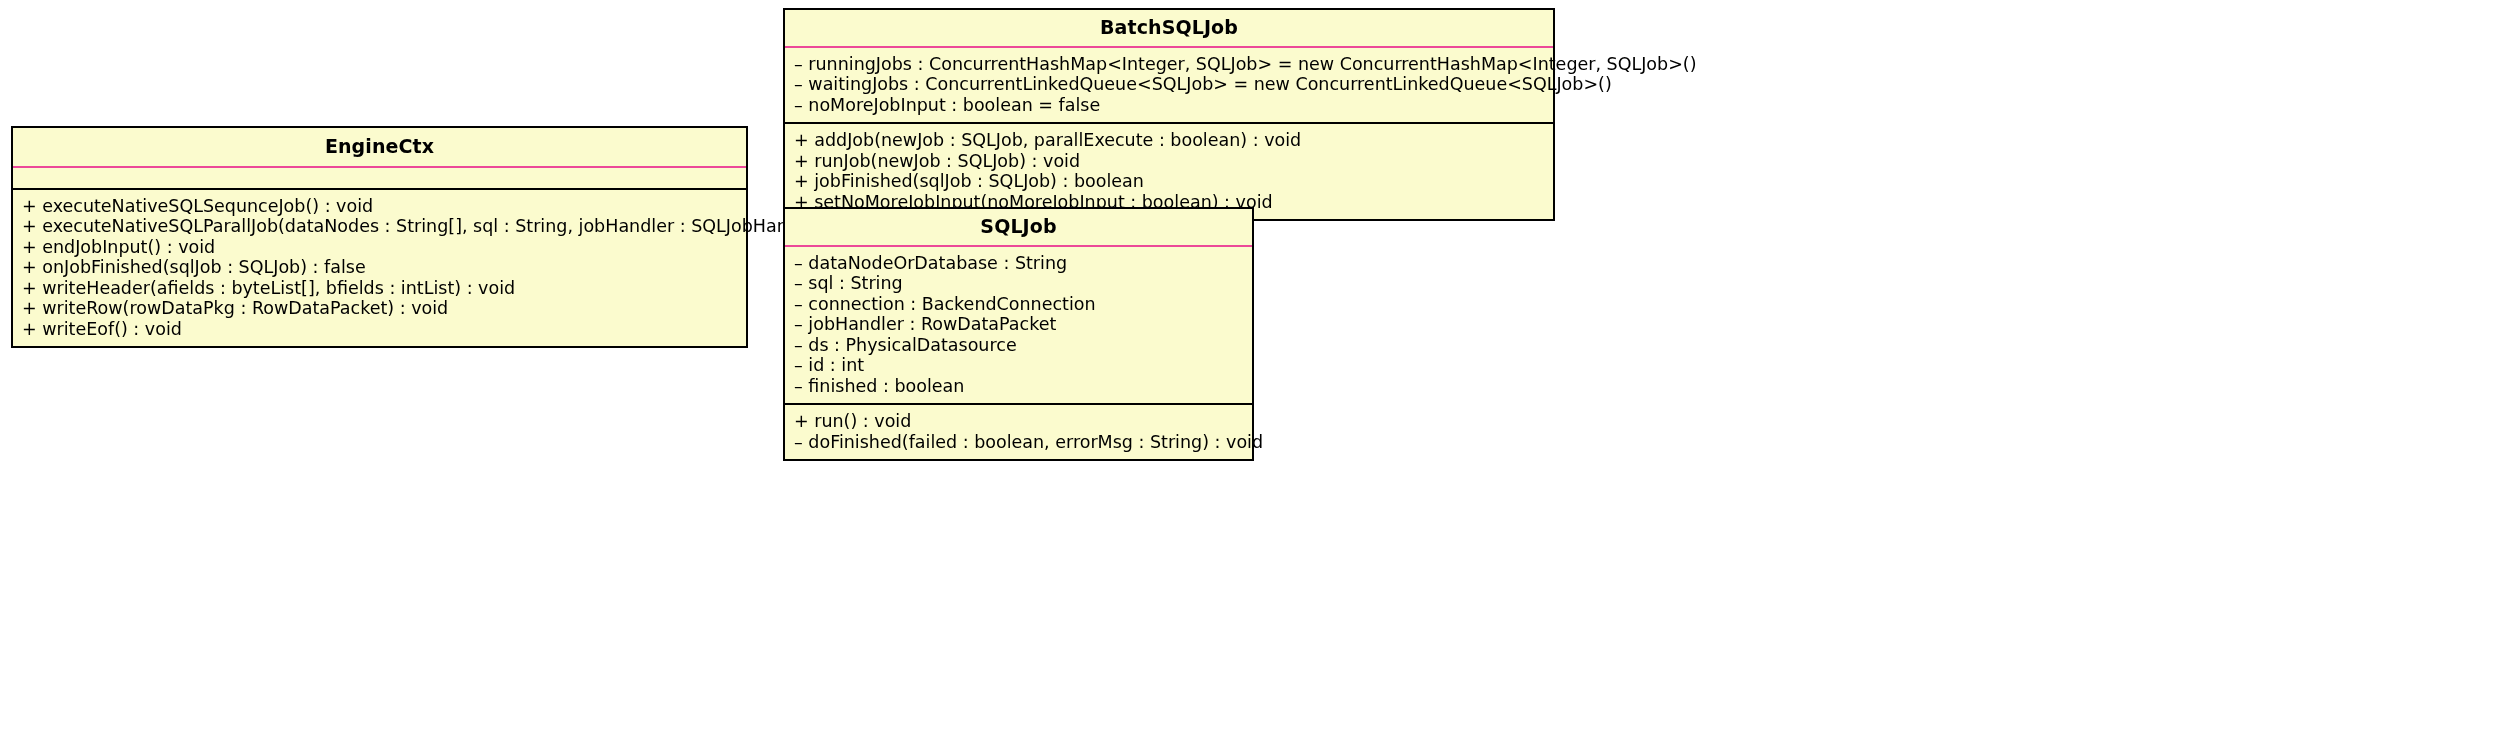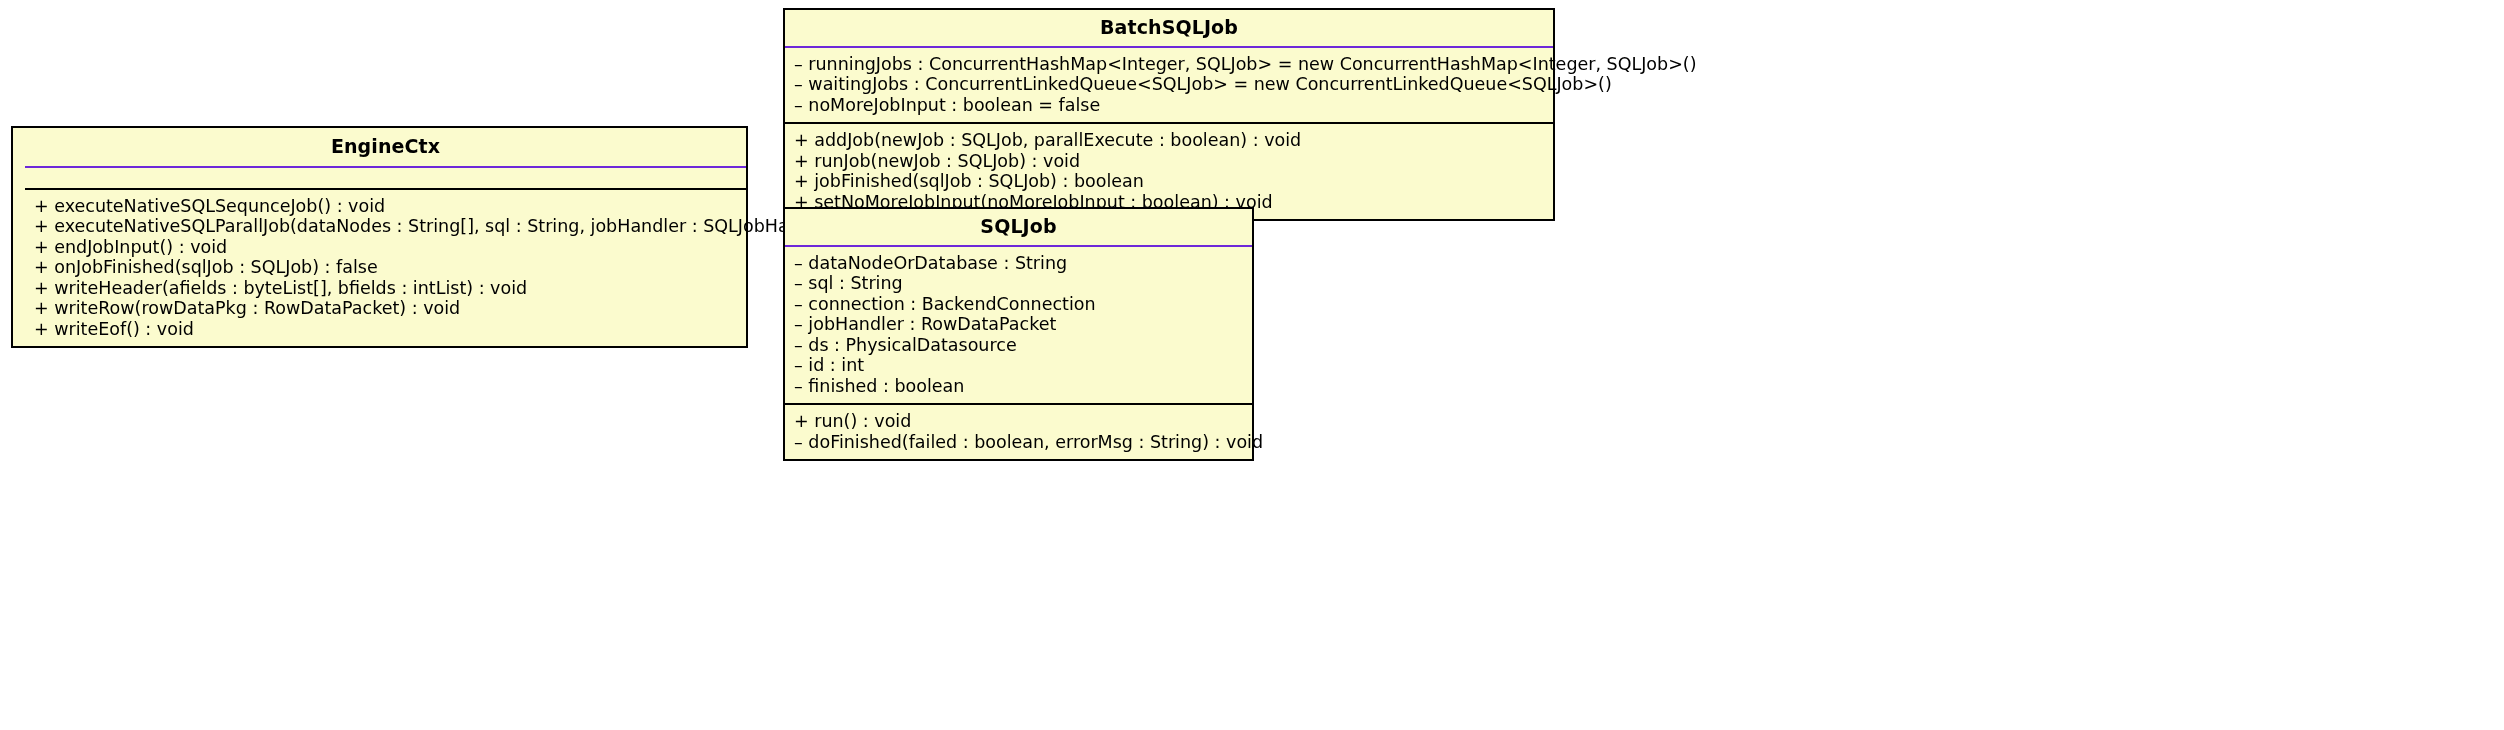--- a/index.html
+++ b/index.html
@@ -38,21 +38,21 @@
     bottom: -2px;
     pointer-events: none;
   }
   .class-title {
     text-align: center;
     font-weight: bold;
     font-size: 19px;
     line-height: 1;
     color: #000000;
     padding: 8px 10px 9px 10px;
-    border-bottom: 2px solid #6d28d9;
+    border-bottom: 2px solid #ec4899;
     letter-spacing: 0.1px;
   }
   .compartment {
     padding: 6px 9px 7px 9px;
     color: #000000;
     font-size: 17.5px;
     line-height: 1.12;
   }
   .compartment + .compartment {
     border-top: 2px solid #000000;
@@ -66,21 +66,20 @@
     font-size: 17.5px;
     line-height: 1.17;
     color: #000000;
   }
 
   
   #class-enginectx {
     left: 11px;
     top: 126px;
     width: 737px;
-    padding-left: 12px;
   }
   #class-enginectx .class-title { padding-top: 9px; padding-bottom: 10px; }
 
   #class-batchsqljob {
     left: 783px;
     top: 8px;
     width: 772px;
   }
 
   #class-sqljob {

